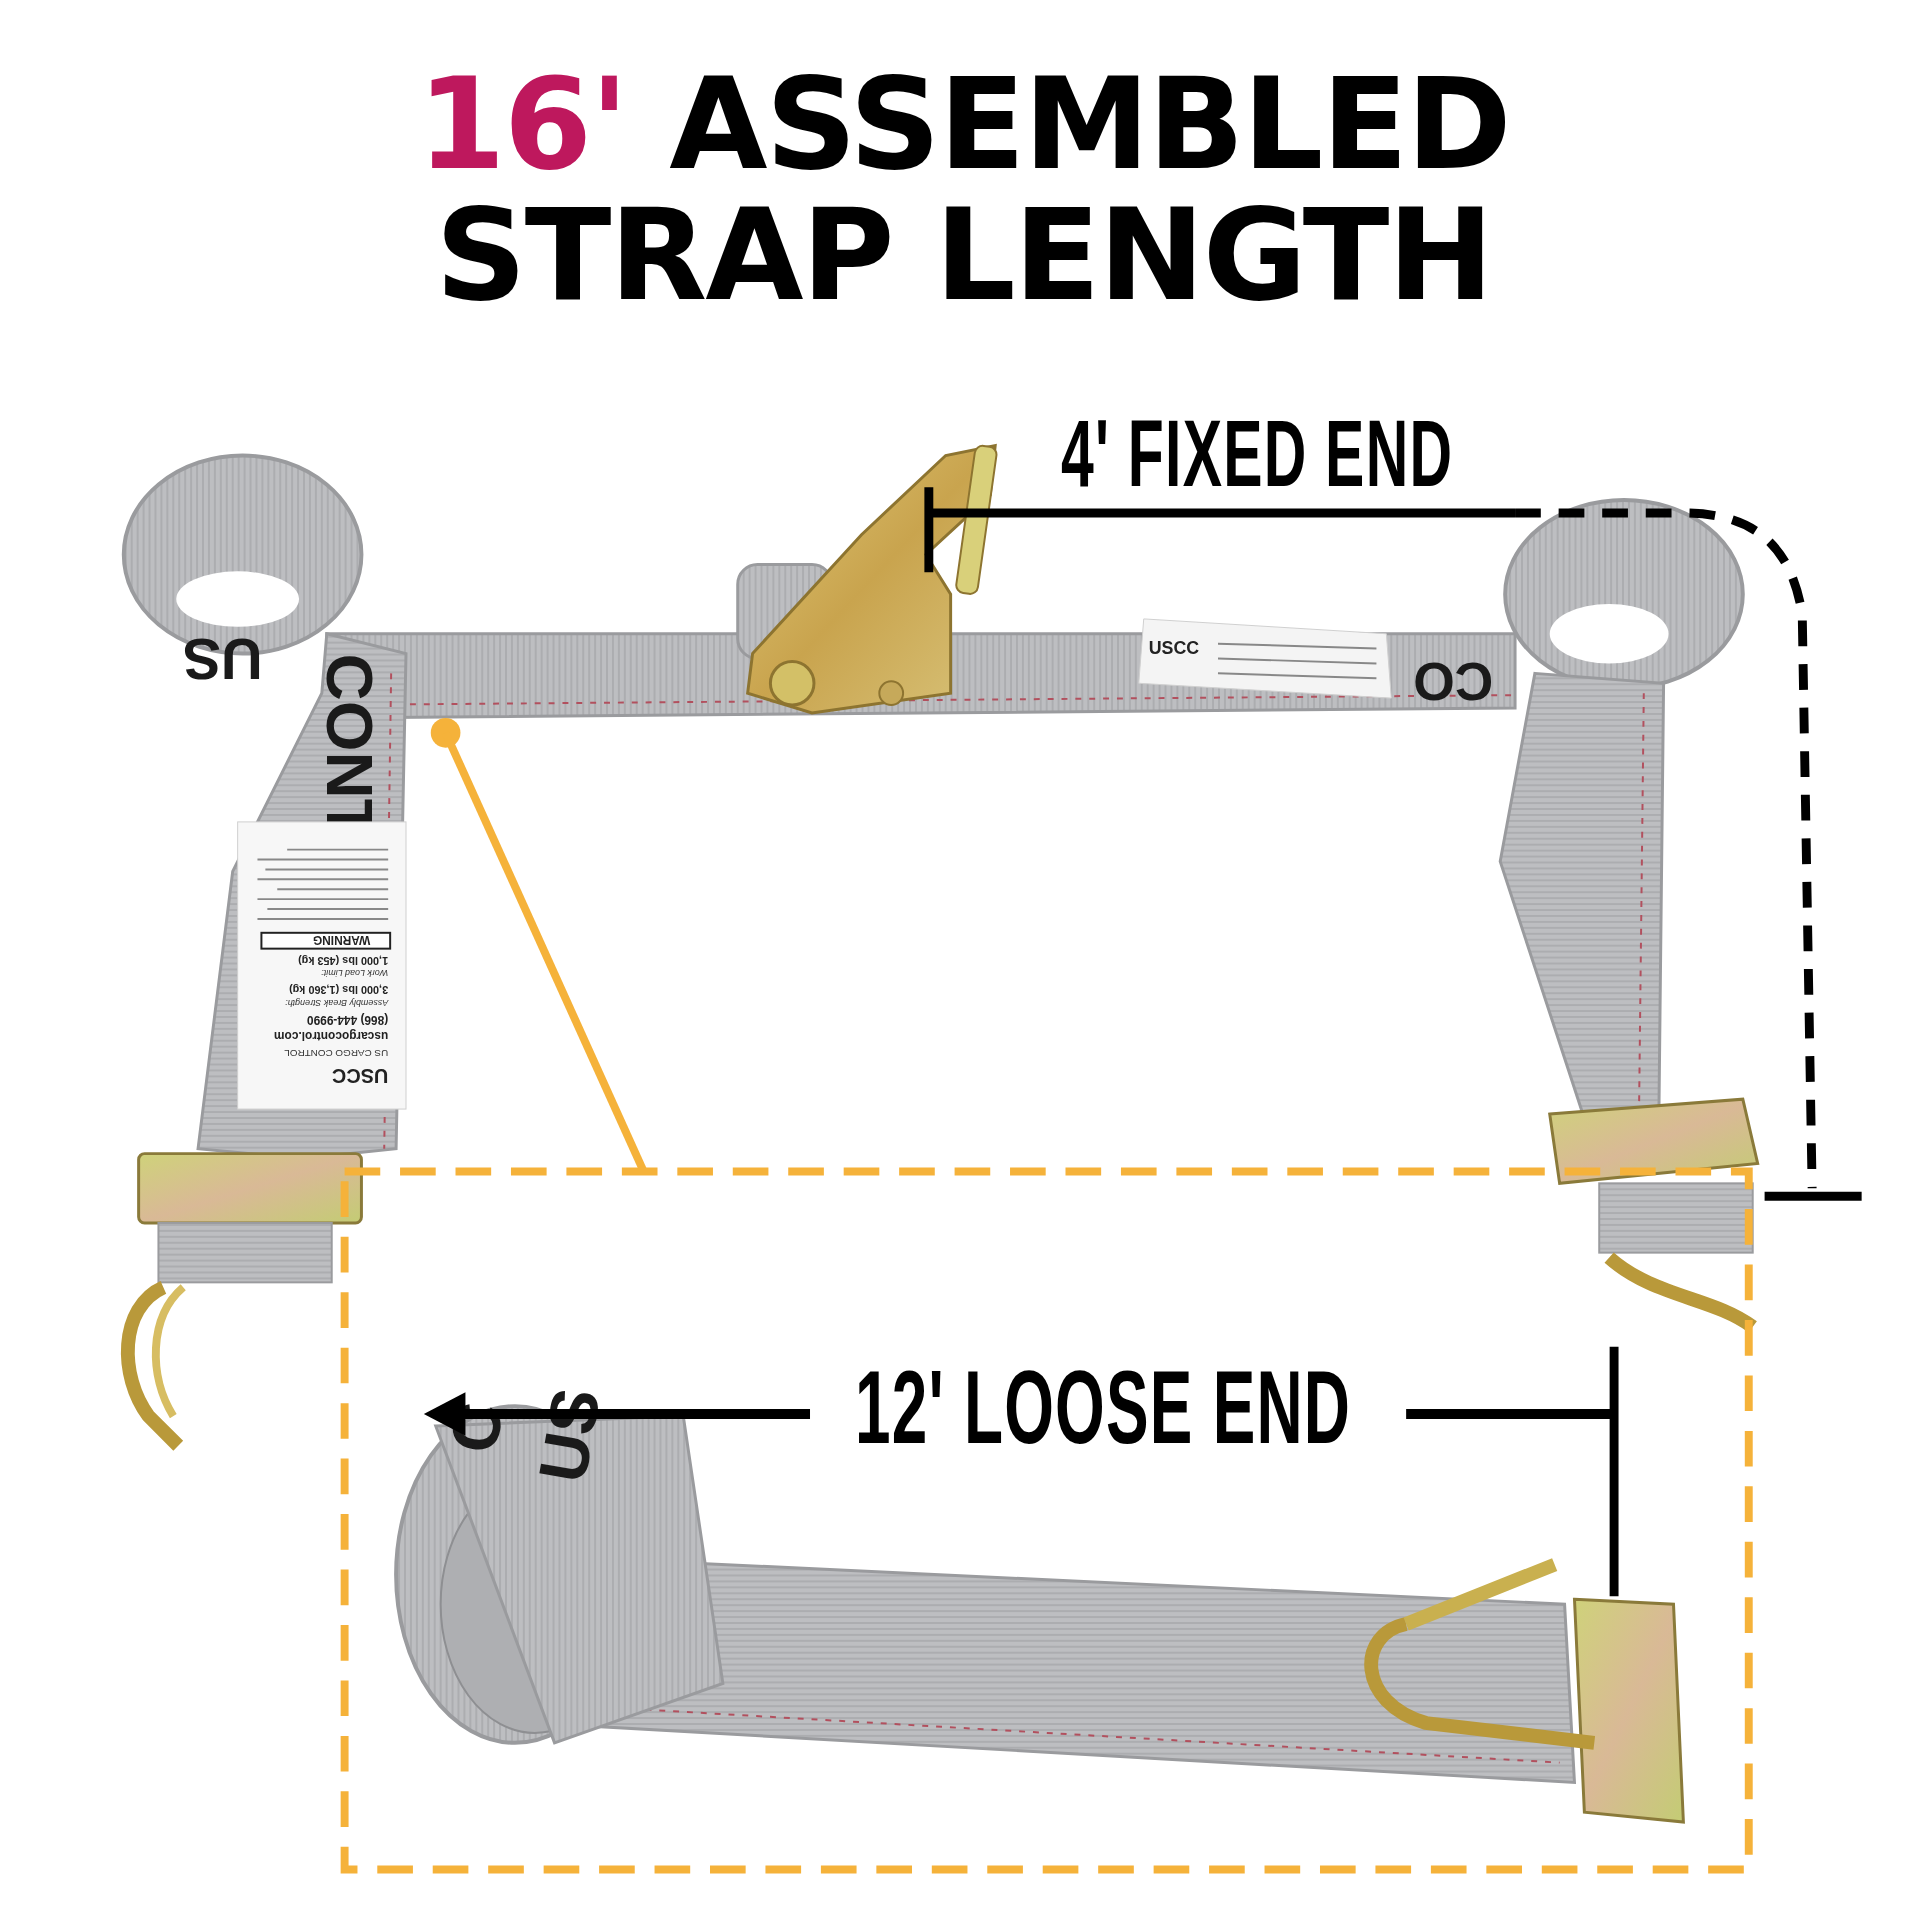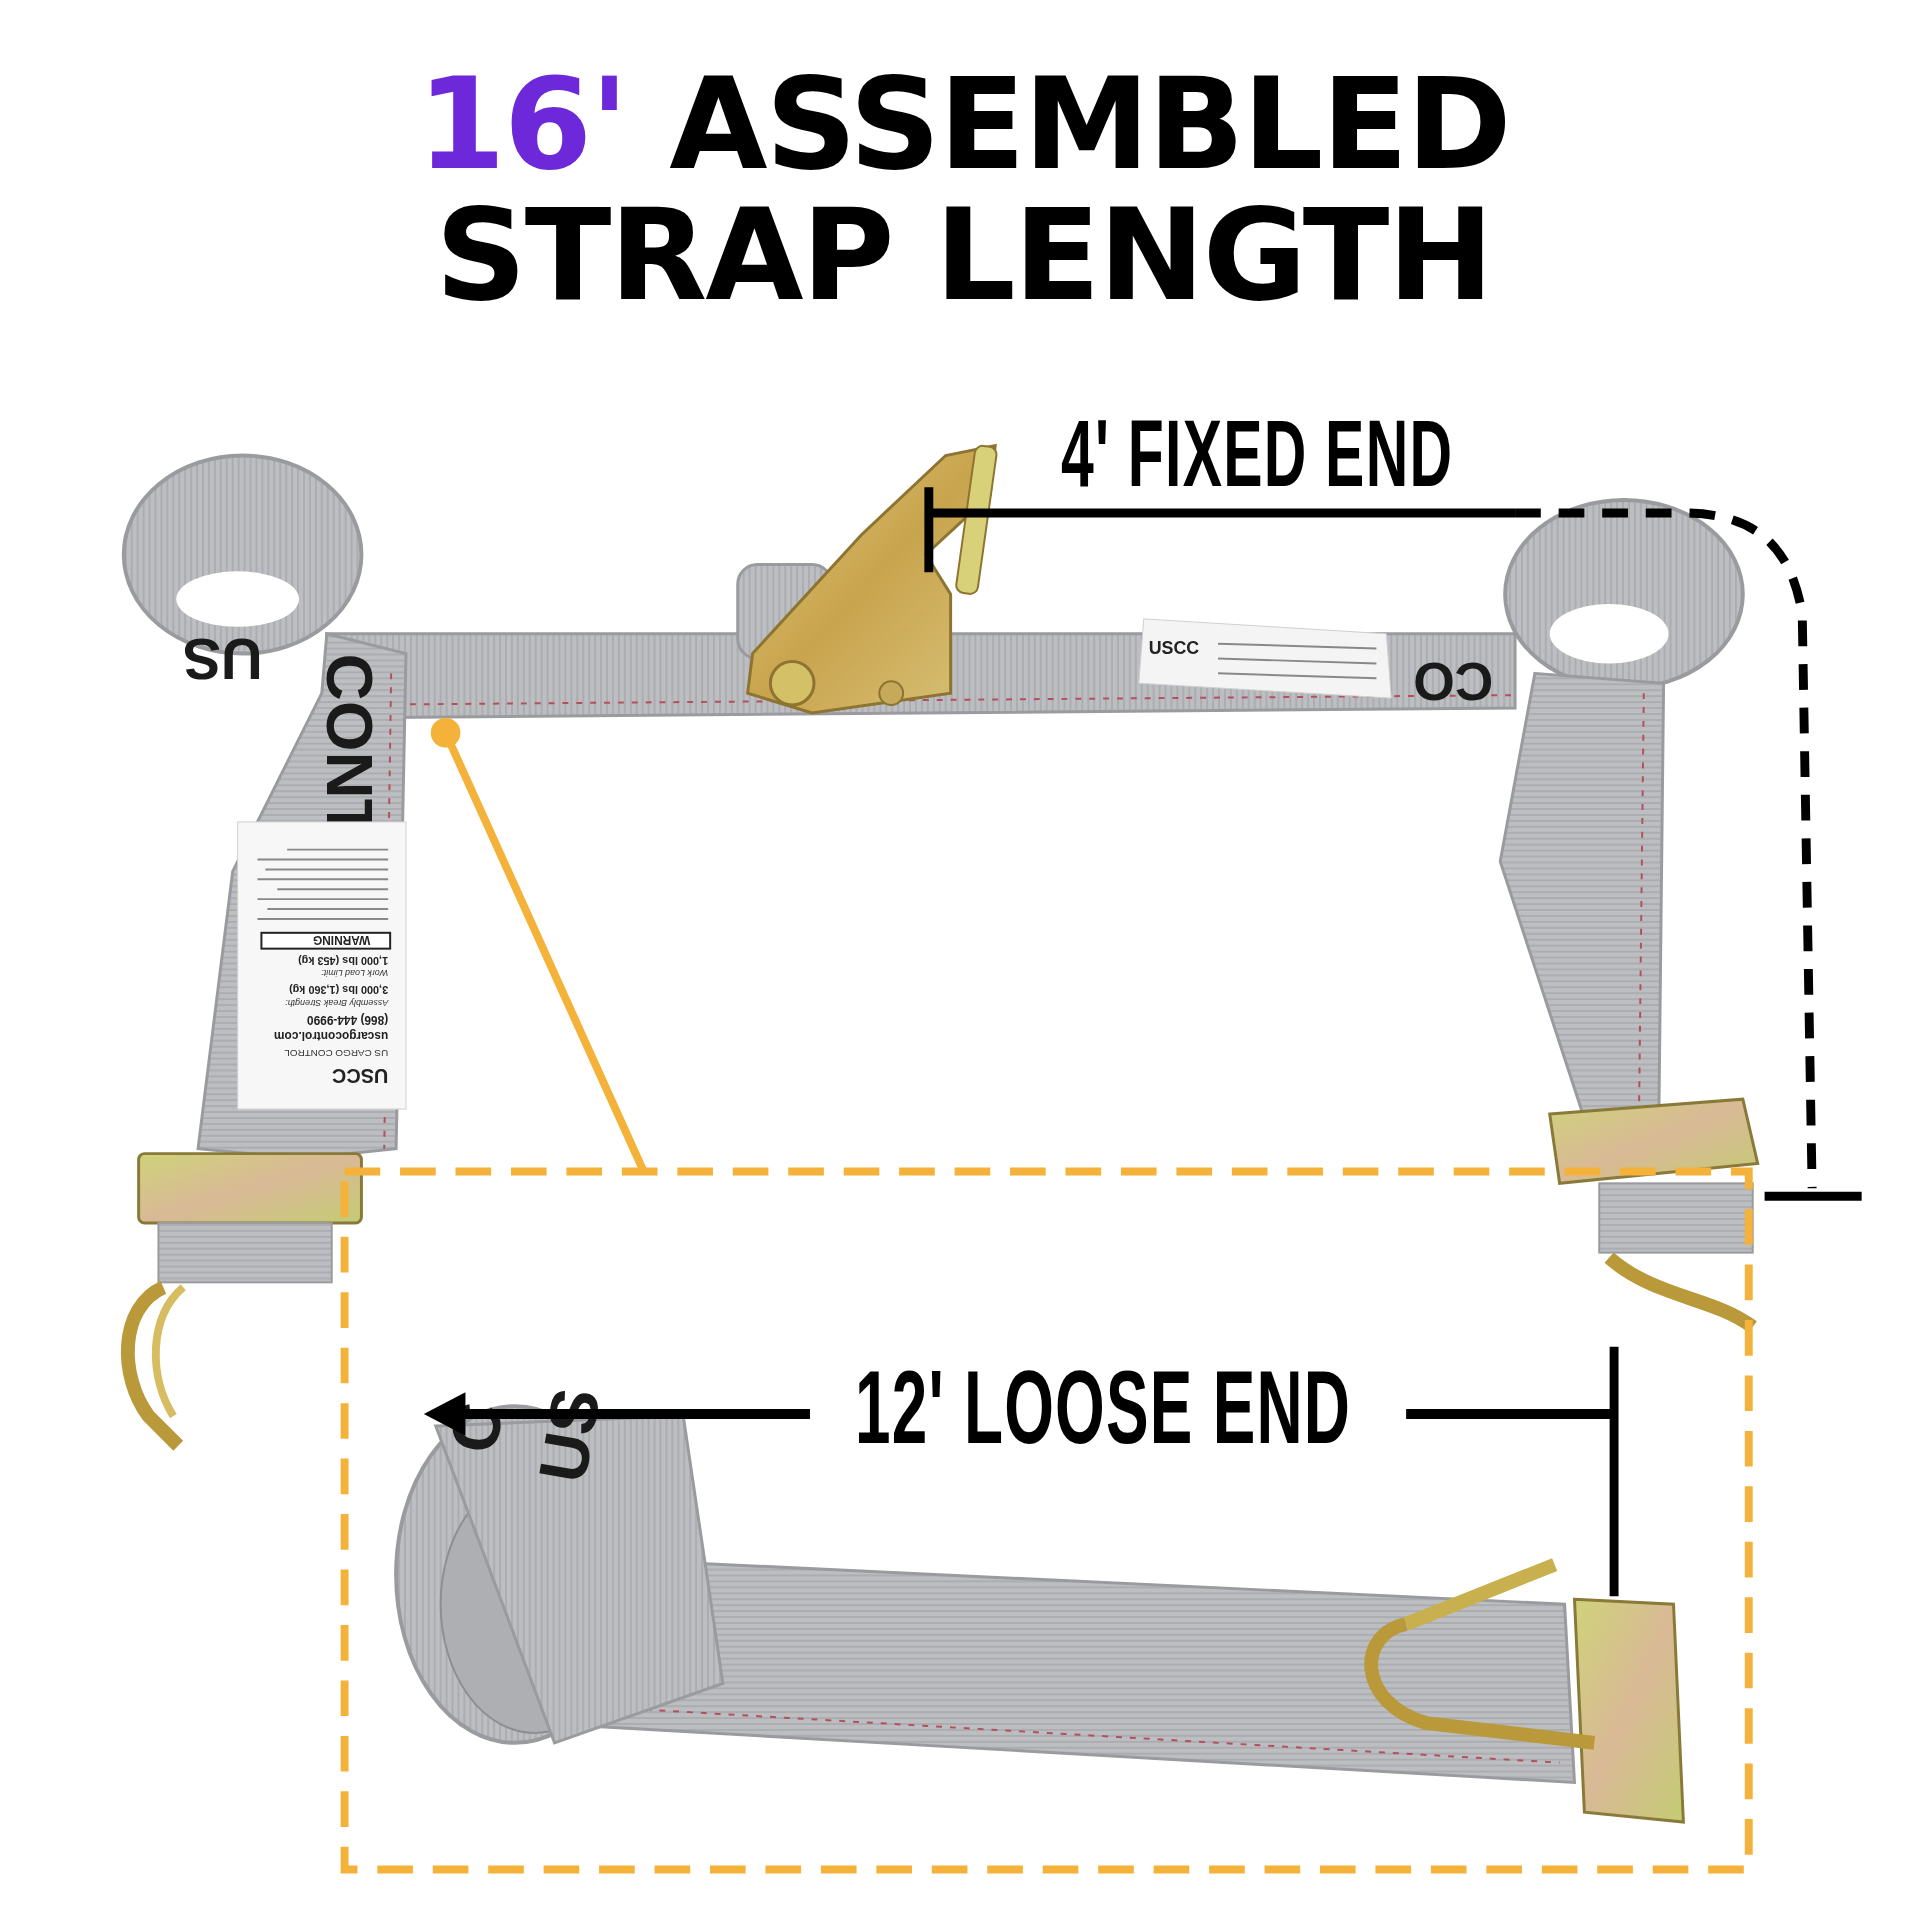--- a/index.html
+++ b/index.html
@@ -3,21 +3,21 @@
 <meta charset="utf-8">
 <style>
   html, body { margin: 0; padding: 0; background: #ffffff; }
   body { width: 1927px; height: 1927px; position: relative; overflow: hidden;
          font-family: "Liberation Sans", "DejaVu Sans", sans-serif; }
   .headline { position: absolute; left: 0; width: 1927px; text-align: center;
               font-family: "DejaVu Sans", "Liberation Sans", sans-serif; font-weight: 900;
               color: #000; letter-spacing: -2px; line-height: 1; }
   .headline.l1 { top: 61px; font-size: 127px; }
   .headline.l2 { top: 192px; font-size: 127px; }
-  .accent { color: #6d28d9; }
+  .accent { color: #be185d; }
   .callout { position: absolute; font-family: "Liberation Sans", "DejaVu Sans", sans-serif;
              font-weight: 700; color: #000; line-height: 1; transform-origin: left top; }
   .callout.fixed { left: 1061px; top: 406px; font-size: 95px; transform: scaleX(0.62); white-space: nowrap; letter-spacing: 2px;}
   .callout.loose { left: 855px; top: 1356px; font-size: 103px; transform: scaleX(0.62); white-space: nowrap; letter-spacing: 2px;}
   svg.art { position: absolute; left: 0; top: 0; }
   .tag-text { font-family: "Liberation Sans", sans-serif; }
 </style>
 </head>
 <body>
 

